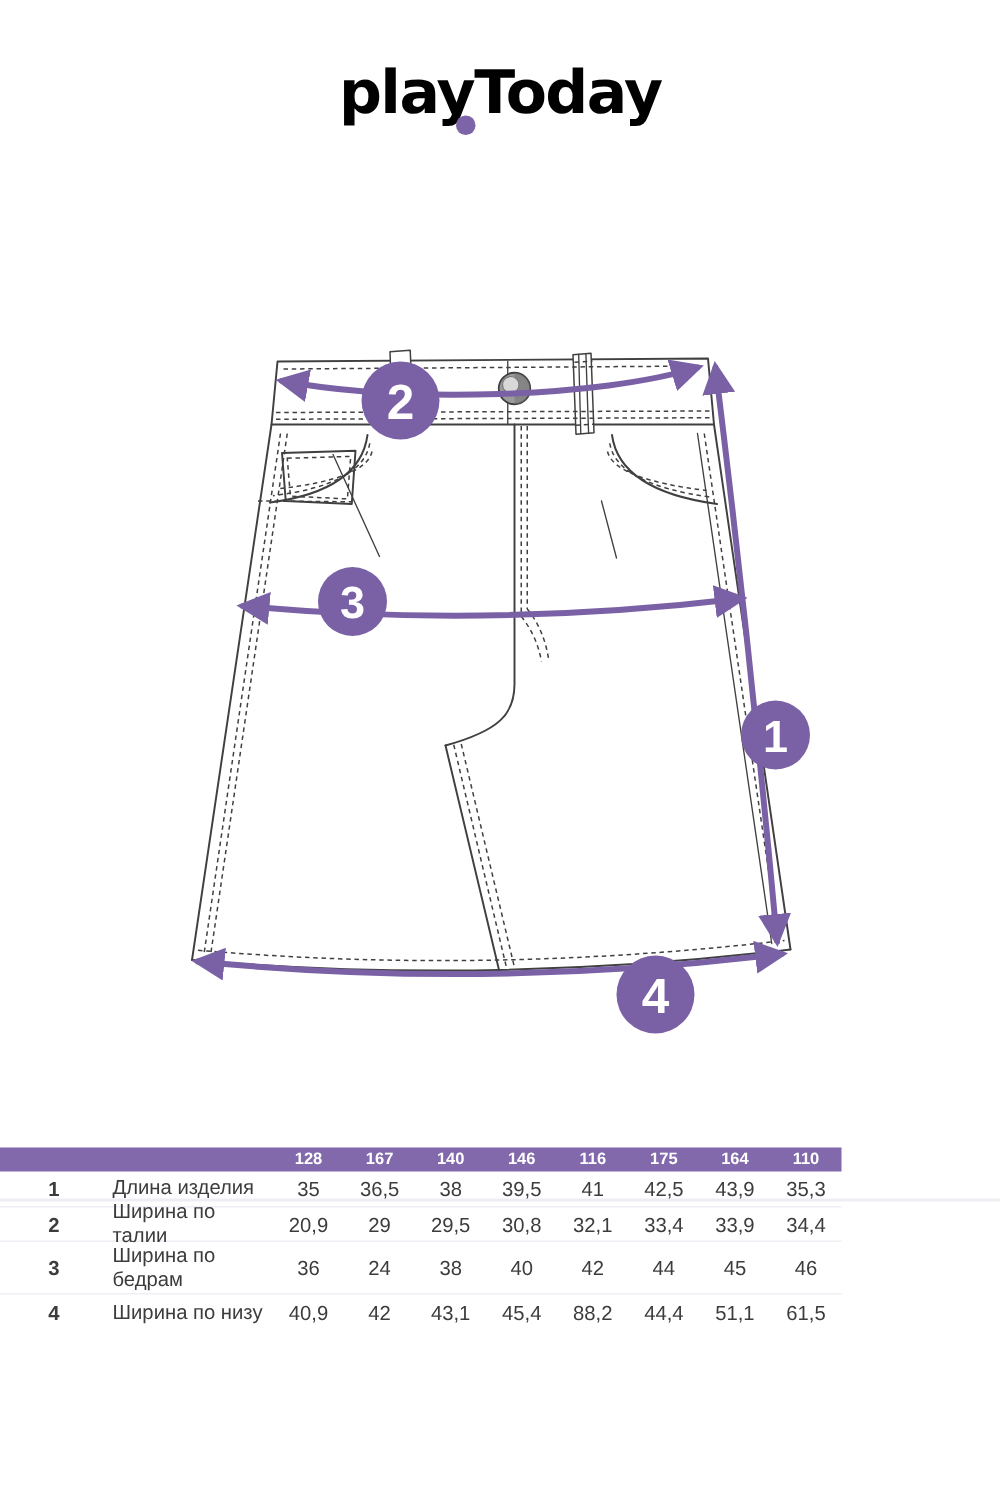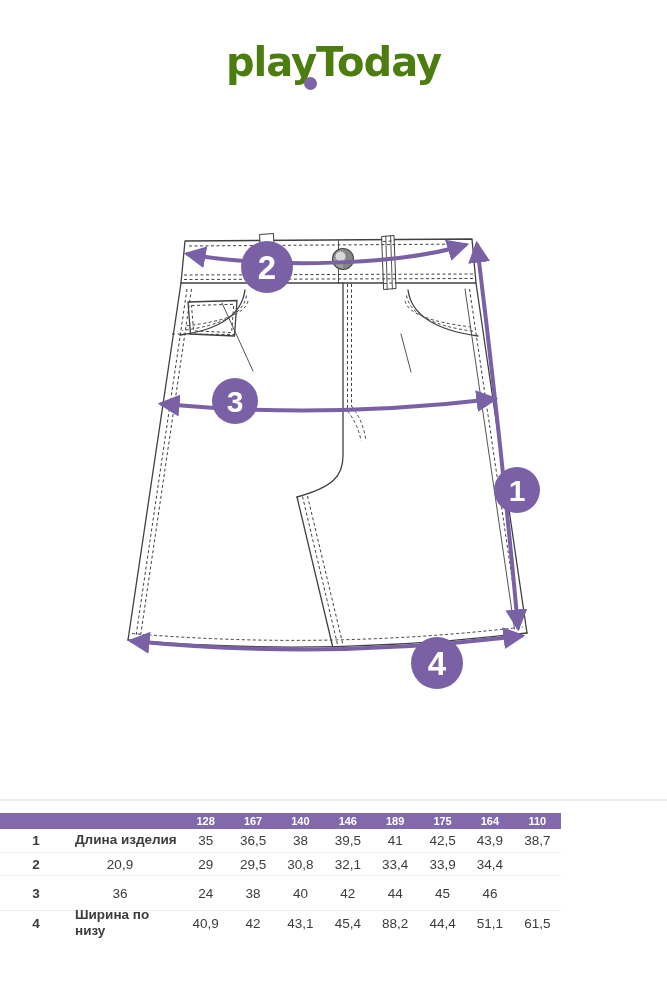--- a/index.html
+++ b/index.html
@@ -2,40 +2,40 @@
 <html><head>
 <meta charset="utf-8">
 <style>
   html,body{margin:0;padding:0;}
   body{font-family:"Liberation Sans",sans-serif;background:#ffffff;}
   .page{position:relative;width:667px;height:1000px;background:#ffffff;overflow:hidden;margin:0 auto;}
 
   
   .logo-wrap{position:absolute;top:40px;left:0;width:100%;text-align:center;}
   .logo{position:relative;display:inline-block;font-family:"DejaVu Sans",sans-serif;
-        font-weight:bold;font-size:40px;line-height:1.1;color:#4d7c0f;letter-spacing:-1px;}
+        font-weight:bold;font-size:40px;line-height:1.1;color:#000000;letter-spacing:-1px;}
   .logo-dot{position:absolute;left:39%;top:37px;width:13px;height:13px;margin-left:-6px;
             border-radius:50%;background:#7d63a8;}
 
   
   .skirt-svg{position:absolute;left:100px;top:200px;width:470px;height:500px;}
   .badge-num{font-family:"Liberation Sans",sans-serif;font-weight:bold;fill:#ffffff;text-anchor:middle;}
 
   
   .table-topline{position:absolute;top:799px;left:0;width:667px;height:2px;background:#efedf3;}
-  .size-table{position:absolute;top:813px;left:0;width:573px;box-sizing:border-box;padding-right:12px;
+  .size-table{position:absolute;top:765px;left:0;width:573px;box-sizing:border-box;padding-right:12px;
               color:#3c3c3c;font-size:13.5px;}
   .t-row{display:grid;grid-template-columns:58px 124px repeat(8,1fr);align-items:center;}
   .t-head{height:16px;background:#8169ac;color:#ffffff;font-weight:bold;font-size:11px;}
   .t-body{border-bottom:1px solid #f0edf4;}
   .t-body:last-child{border-bottom:none;}
   .r-h1{height:23px;} .r-h2{height:22px;} .r-h3{height:34px;} .r-h4{height:24px;}
   .cell{overflow:hidden;}
   .c-num{text-align:center;font-weight:bold;padding-left:14px;}
-  .c-label{padding-left:17px;white-space:pre-line;line-height:1.22;font-weight:bold;}
+  .c-label{padding-left:17px;white-space:pre-line;line-height:1.22;}
   .c-size,.c-val{text-align:center;}
 </style>
 </head>
 <body>
 
 <div class="page">
 
   <div class="logo-wrap">
     <span class="logo">
       <span>playToday</span>
@@ -121,53 +121,56 @@
   <div class="table-topline"></div>
 
   <div class="size-table">
     <div class="t-row t-head">
       <div class="cell c-num"></div>
       <div class="cell c-label"></div>
       <div class="cell c-size">128</div>
       <div class="cell c-size">167</div>
       <div class="cell c-size">140</div>
       <div class="cell c-size">146</div>
-      <div class="cell c-size">189</div>
+      <div class="cell c-size">116</div>
       <div class="cell c-size">175</div>
       <div class="cell c-size">164</div>
       <div class="cell c-size">110</div>
     </div>
 
     <div class="t-row t-body r-h1">
       <div class="cell c-num">1</div>
       <div class="cell c-label">Длина изделия</div>
       <div class="cell c-val">35</div>
       <div class="cell c-val">36,5</div>
       <div class="cell c-val">38</div>
       <div class="cell c-val">39,5</div>
       <div class="cell c-val">41</div>
       <div class="cell c-val">42,5</div>
       <div class="cell c-val">43,9</div>
-      <div class="cell c-val">38,7</div>
+      <div class="cell c-val">35,3</div>
     </div>
 
     <div class="t-row t-body r-h2">
       <div class="cell c-num">2</div>
+      <div class="cell c-label">Ширина по талии</div>
       <div class="cell c-val">20,9</div>
       <div class="cell c-val">29</div>
       <div class="cell c-val">29,5</div>
       <div class="cell c-val">30,8</div>
       <div class="cell c-val">32,1</div>
       <div class="cell c-val">33,4</div>
       <div class="cell c-val">33,9</div>
       <div class="cell c-val">34,4</div>
     </div>
 
     <div class="t-row t-body r-h3">
       <div class="cell c-num">3</div>
+      <div class="cell c-label">Ширина по
+бедрам</div>
       <div class="cell c-val">36</div>
       <div class="cell c-val">24</div>
       <div class="cell c-val">38</div>
       <div class="cell c-val">40</div>
       <div class="cell c-val">42</div>
       <div class="cell c-val">44</div>
       <div class="cell c-val">45</div>
       <div class="cell c-val">46</div>
     </div>
 

